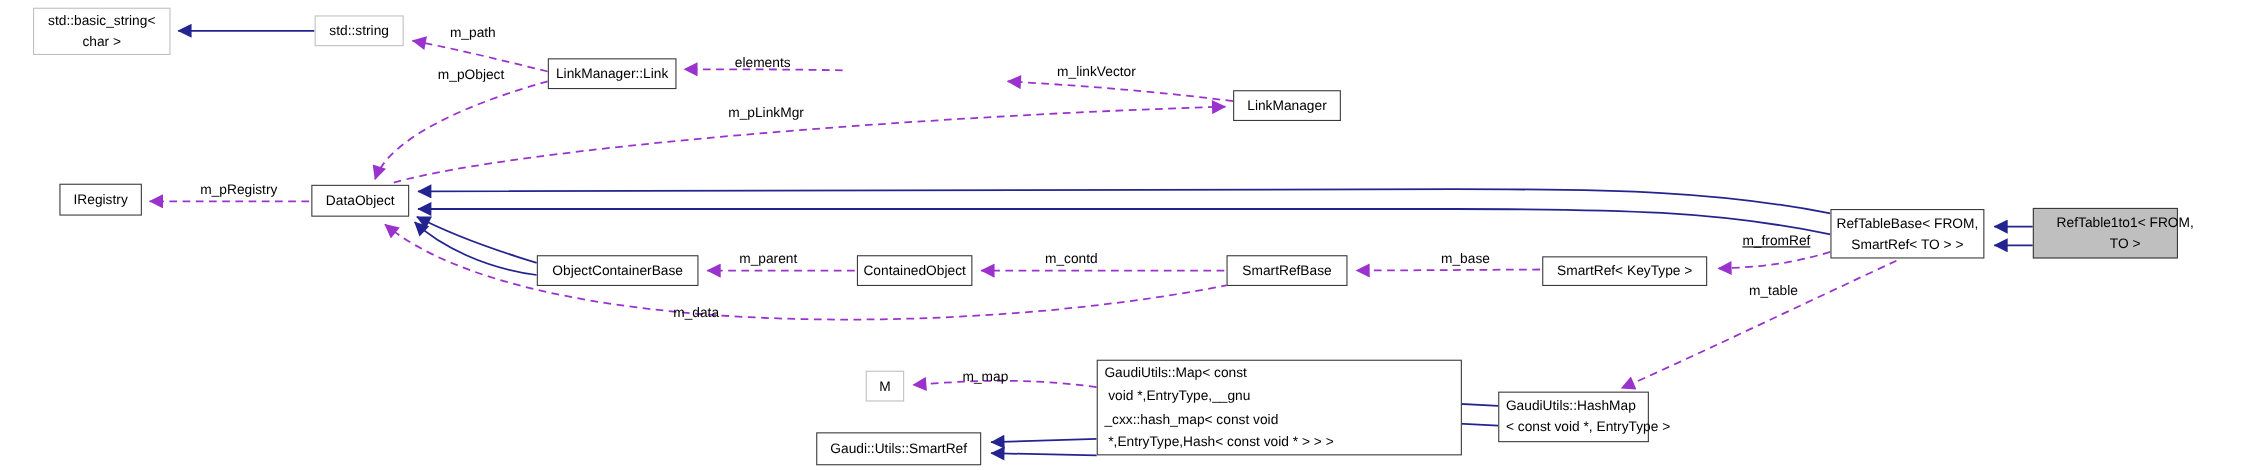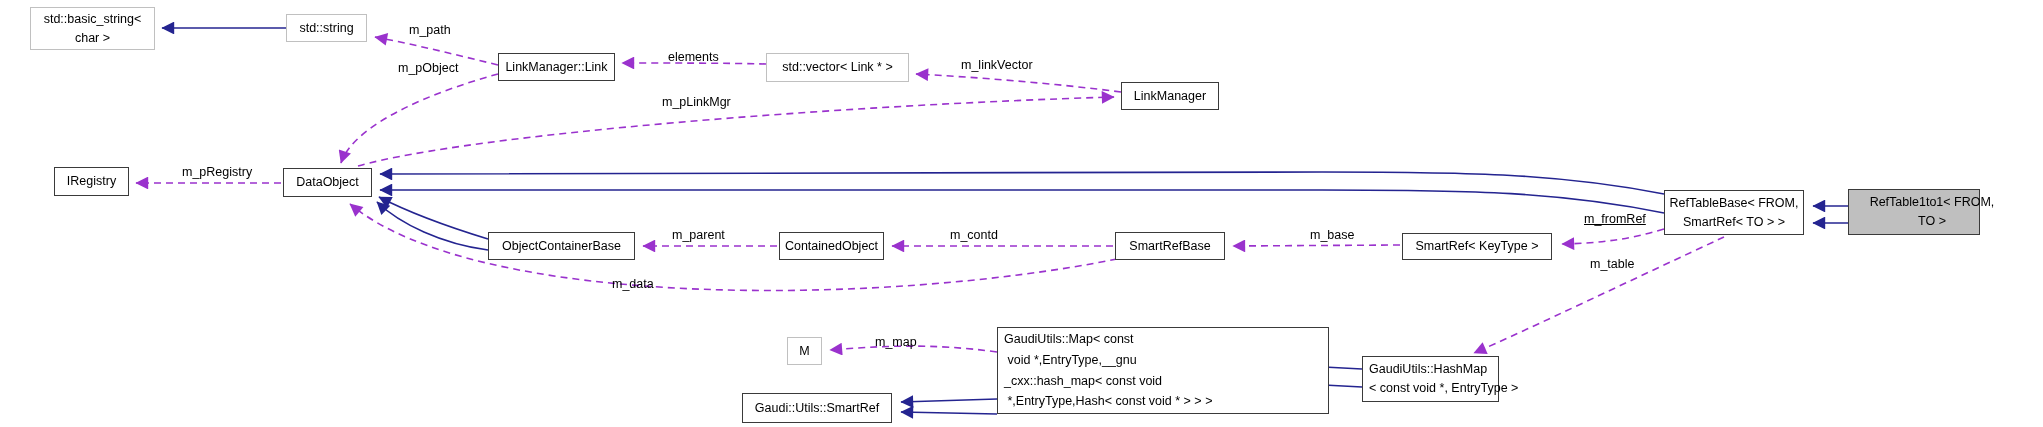--- a/index.html
+++ b/index.html
@@ -118,23 +118,20 @@
   <div class="node ext n-basicstring">
     <span>std::basic_string&lt;</span>
     <span>char &gt;</span>
   </div>
   <div class="node ext n-string">
     <span>std::string</span>
   </div>
   <div class="node doc n-link">
     <span>LinkManager::Link</span>
   </div>
-  <div class="node ext n-vector">
-    <span>std::vector&lt; Link * &gt;</span>
-  </div>
   <div class="node doc n-linkmanager">
     <span>LinkManager</span>
   </div>
   <div class="node doc n-iregistry">
     <span>IRegistry</span>
   </div>
   <div class="node doc n-dataobject">
     <span>DataObject</span>
   </div>
   <div class="node doc n-ocb">

